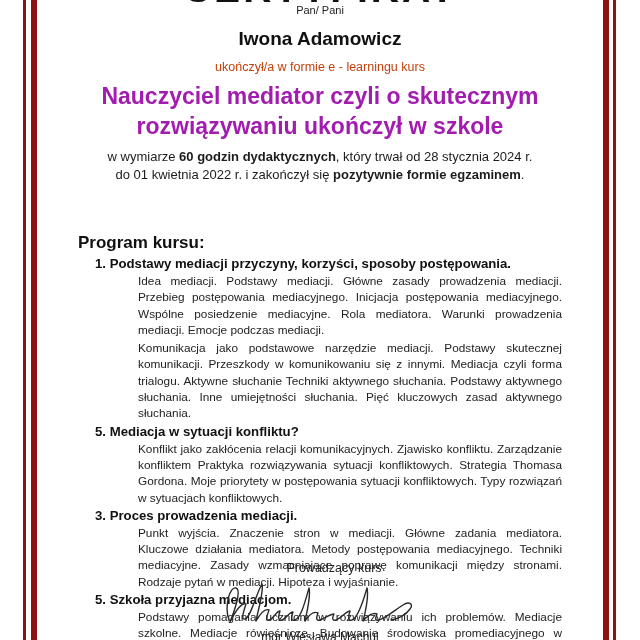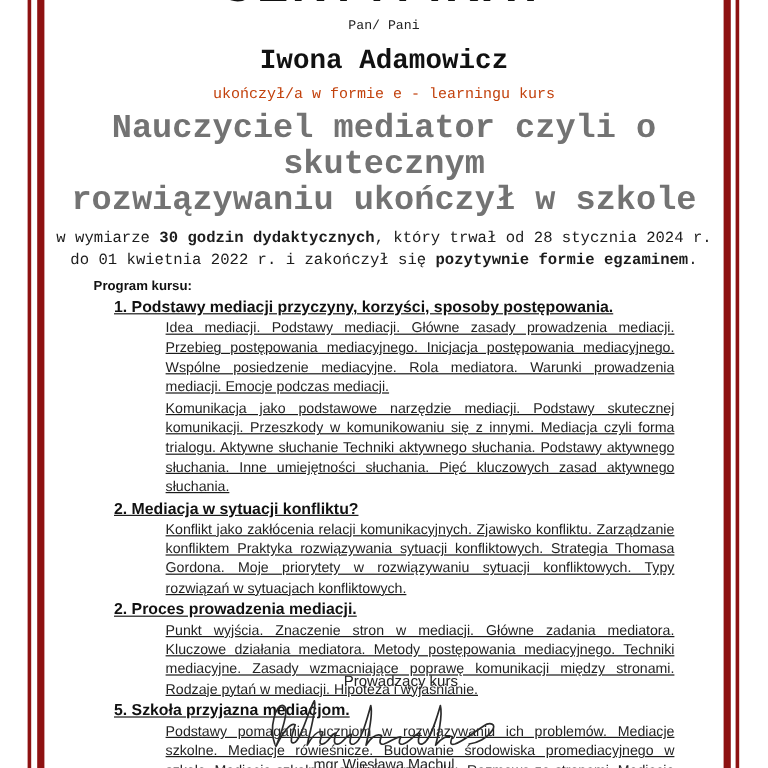--- a/index.html
+++ b/index.html
@@ -25,39 +25,39 @@
 
   .content { position: absolute; left: 40px; right: 40px; top: 0; }
 
   .cert-title {
     position: absolute; top: -31px; left: 0; right: 0;
     text-align: center;
     font-size: 39px; font-weight: bold; letter-spacing: 3px;
     color: #111; line-height: 40px;
     white-space: nowrap;
   }
-  .intro { padding-top: 16px; text-align: center; font-family: Liberation Mono, monospace; }
+  .intro { padding-top: 4px; text-align: center; }
   .salutation { font-size: 11px; color: #222; }
   .recipient {
     margin: 7px 0 0 0;
-    font-size: 23px; font-weight: bold; color: #111;
+    font-size: 19px; font-weight: bold; color: #111;
     letter-spacing: 0px; line-height: 32px;
   }
   .completion-note { margin-top: 5px; font-size: 12.5px; color: #c2410c; }
   .course-title {
     margin-top: 7px;
-    font-size: 28px; font-weight: bold; color: #737373;
+    font-size: 23px; font-weight: bold; color: #a21caf;
     line-height: 30px;
   }
   .details { margin-top: 7px; font-size: 13px; line-height: 17.5px; color: #1c1c1c; }
   .details .b { font-weight: bold; }
 
   .program { position: absolute; top: 233px; left: 78px; right: 78px; }
-  .program-heading { font-size: 11px; font-weight: bold; margin-bottom: 3px; color: #111; }
-  .prog-item { margin: 0 0 2px 0; text-decoration: underline; }
+  .program-heading { font-size: 17px; font-weight: bold; margin-bottom: 3px; color: #111; }
+  .prog-item { margin: 0 0 2px 0; }
   .item-title {
     margin-left: 17px;
     font-size: 13.2px; font-weight: bold; color: #111;
     line-height: 16px; margin-bottom: 1px;
   }
   .item-body {
     margin-left: 60px;
     font-size: 11.8px; line-height: 16.3px; color: #222;
     text-align: justify;
   }
@@ -91,42 +91,42 @@
 
     <div class="intro">
       <div class="salutation">Pan/ Pani</div>
       <h1 class="recipient">Iwona Adamowicz</h1>
       <div class="completion-note">ukończył/a w formie e - learningu kurs</div>
       <div class="course-title">
         <div>Nauczyciel mediator czyli o skutecznym</div>
         <div>rozwiązywaniu ukończył w szkole</div>
       </div>
       <div class="details">
-        <div id="details-line-1"><span>w wymiarze </span><span class="b">30 godzin dydaktycznych</span><span>, który trwał od 28 stycznia 2024 r.</span></div>
+        <div id="details-line-1"><span>w wymiarze </span><span class="b">60 godzin dydaktycznych</span><span>, który trwał od 28 stycznia 2024 r.</span></div>
         <div id="details-line-2"><span>do 01 kwietnia 2022 r. i zakończył się </span><span class="b">pozytywnie formie egzaminem</span><span>.</span></div>
       </div>
     </div>
   </div>
 
   <div class="program">
     <div class="program-heading">Program kursu:</div>
     <div id="program-list">
         <div class="prog-item">
           <div class="item-title">1. Podstawy mediacji przyczyny, korzyści, sposoby postępowania.</div>
           <div class="item-body">Idea mediacji. Podstawy mediacji. Główne zasady prowadzenia mediacji. Przebieg postępowania mediacyjnego. Inicjacja postępowania mediacyjnego. Wspólne posiedzenie mediacyjne. Rola mediatora. Warunki prowadzenia mediacji. Emocje podczas mediacji.</div>
         </div>
         <div class="prog-item">
           <div class="item-body">Komunikacja jako podstawowe narzędzie mediacji. Podstawy skutecznej komunikacji. Przeszkody w komunikowaniu się z innymi. Mediacja czyli forma trialogu. Aktywne słuchanie Techniki aktywnego słuchania. Podstawy aktywnego słuchania. Inne umiejętności słuchania. Pięć kluczowych zasad aktywnego słuchania.</div>
         </div>
         <div class="prog-item">
-          <div class="item-title">2. Mediacja w sytuacji konfliktu?</div>
-          <div class="item-body">Konflikt jako zakłócenia relacji komunikacyjnych. Zjawisko konfliktu. Zarządzanie konfliktem Praktyka rozwiązywania sytuacji konfliktowych. Strategia Thomasa Gordona. Moje priorytety w rozwiązywaniu sytuacji konfliktowych. Typy rozwiązań w sytuacjach konfliktowych.</div>
+          <div class="item-title">5. Mediacja w sytuacji konfliktu?</div>
+          <div class="item-body">Konflikt jako zakłócenia relacji komunikacyjnych. Zjawisko konfliktu. Zarządzanie konfliktem Praktyka rozwiązywania sytuacji konfliktowych. Strategia Thomasa Gordona. Moje priorytety w postępowania sytuacji konfliktowych. Typy rozwiązań w sytuacjach konfliktowych.</div>
         </div>
         <div class="prog-item">
-          <div class="item-title">2. Proces prowadzenia mediacji.</div>
+          <div class="item-title">3. Proces prowadzenia mediacji.</div>
           <div class="item-body">Punkt wyjścia. Znaczenie stron w mediacji. Główne zadania mediatora. Kluczowe działania mediatora. Metody postępowania mediacyjnego. Techniki mediacyjne. Zasady wzmacniające poprawę komunikacji między stronami. Rodzaje pytań w mediacji. Hipoteza i wyjaśnianie.</div>
         </div>
         <div class="prog-item">
           <div class="item-title">5. Szkoła przyjazna mediacjom.</div>
           <div class="item-body">Podstawy pomagania uczniom w rozwiązywaniu ich problemów. Mediacje szkolne. Mediacje rówieśnicze. Budowanie środowiska promediacyjnego w szkole. Mediacje szkolne - studium przypadku. Rozmowa ze stronami. Mediacje bezpośrednie. Rozmowy indywidualne.</div>
         </div>
       </div>
   </div>
 
   <div class="footer-caption">Prowadzący kurs</div>

